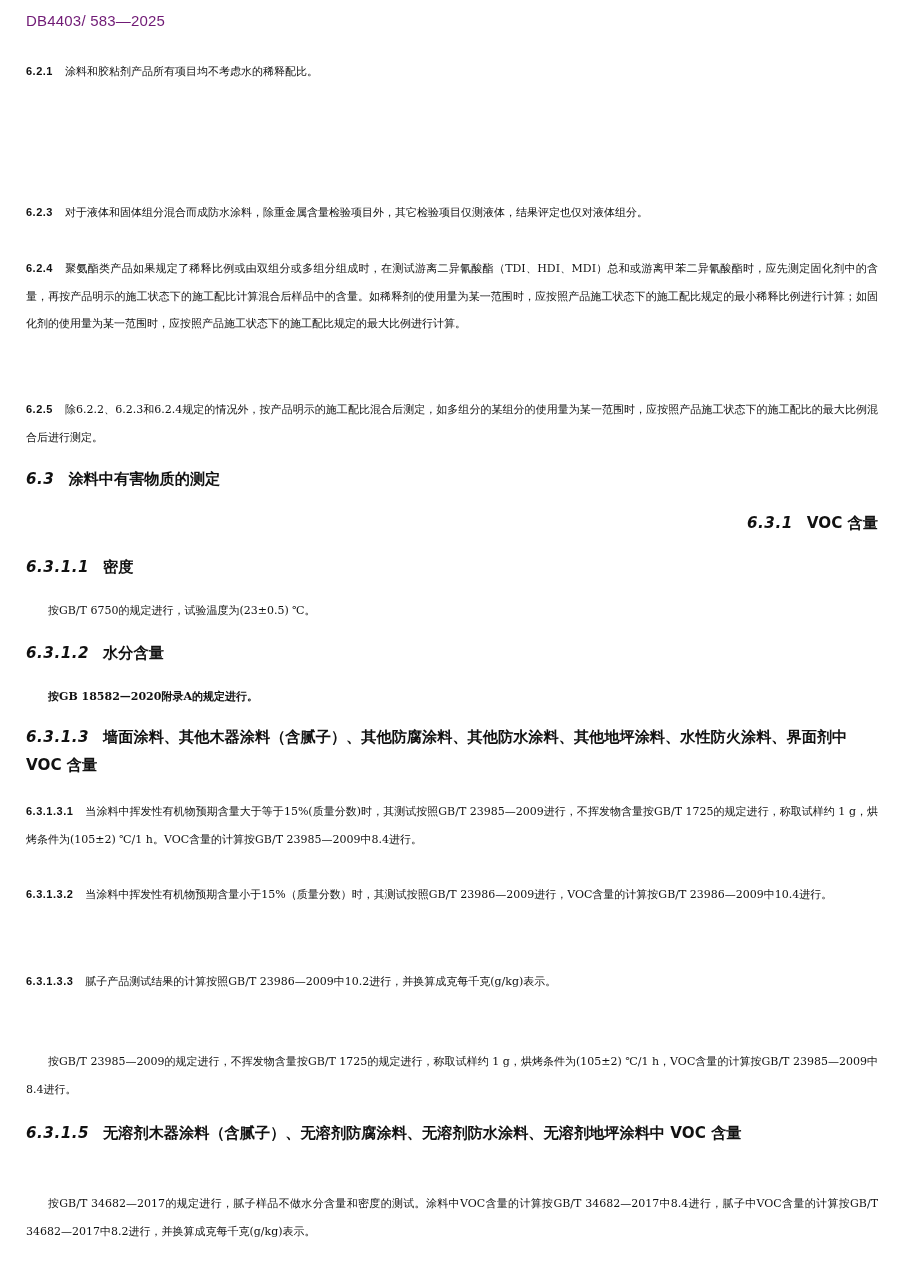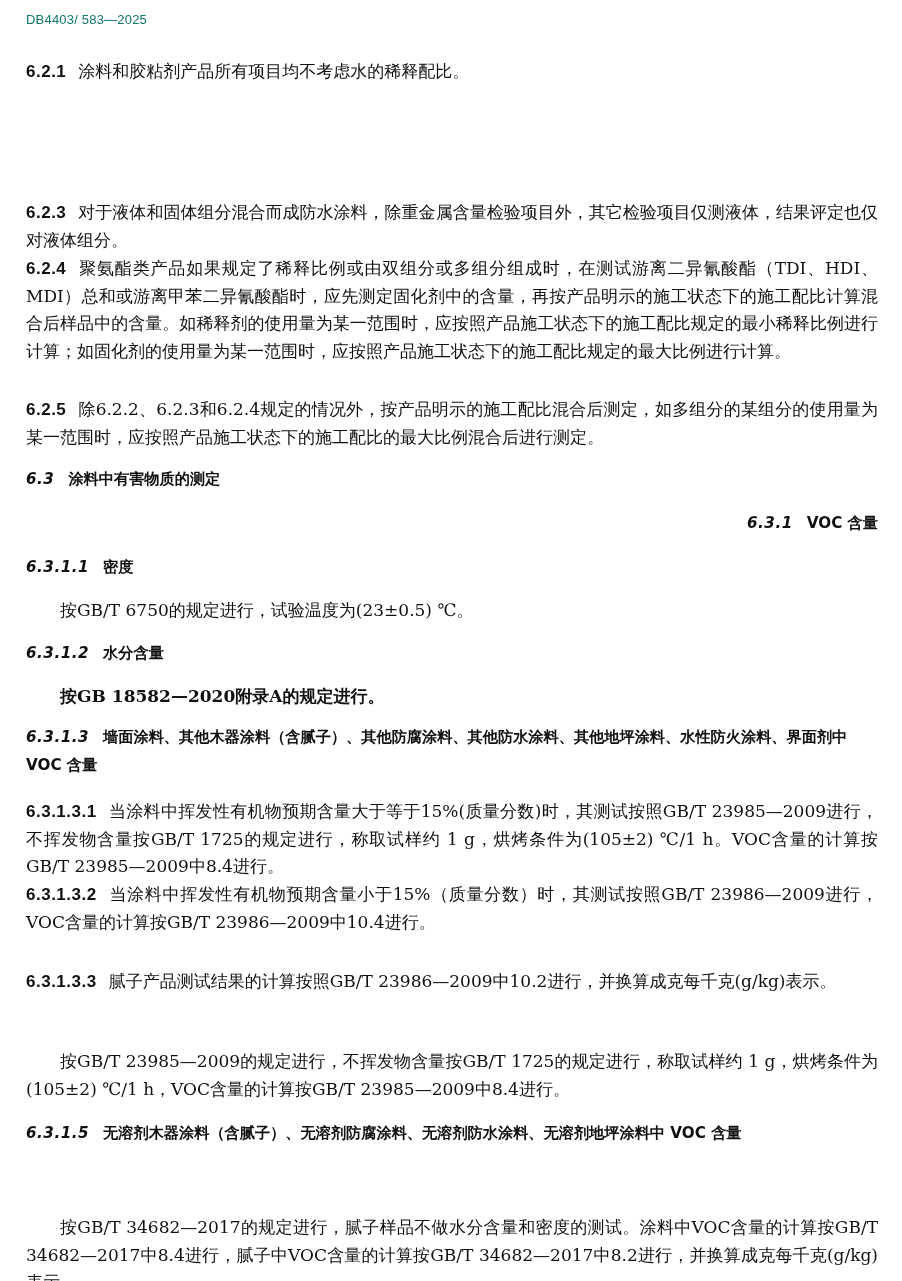--- a/index.html
+++ b/index.html
@@ -5,24 +5,24 @@
   html, body { margin: 0; padding: 0; background: #ffffff; }
   body {
     width: 902px; height: 1281px; overflow: hidden; position: relative;
     font-family: "DejaVu Serif", "Liberation Serif", serif;
     color: #111111;
   }
   .page { position: absolute; left: 0; top: 0; width: 902px; height: 1281px; }
   .doc-code {
     position: absolute; left: 26px; top: 12px;
     font-family: "Liberation Sans", "DejaVu Sans", sans-serif;
-    font-size: 13px; letter-spacing: 0.2px; color: #0f766e;
+    font-size: 15px; letter-spacing: 0.2px; color: #701a75;
   }
   .blk { position: absolute; left: 26px; width: 852px; }
-  .p { font-size: 17px; line-height: 27.5px; text-align: justify; }
+  .p { font-size: 11px; line-height: 27.5px; text-align: justify; }
   .num {
     font-family: "Liberation Sans", "DejaVu Sans", sans-serif;
     font-weight: bold; margin-right: 12px; letter-spacing: 0.5px;
   }
   .h {
     font-family: "DejaVu Sans", "Liberation Sans", sans-serif;
     font-size: 15.2px; line-height: 27.5px; font-weight: bold;
   }
   .h .hn { margin-right: 14px; letter-spacing: 0.5px; font-style: italic; }
   .indent { text-indent: 2em; }
@@ -77,15 +77,15 @@
   </div>
   <div class="blk p" style="top:936px;margin-top:32px;">
     <span class="num">6.3.1.3.3</span><span>腻子产品测试结果的计算按照GB/T 23986—2009中10.2进行，并换算成克每千克(g/kg)表示。</span>
   </div>
 
   <div class="blk p indent" style="top:1048px;">按GB/T 23985—2009的规定进行，不挥发物含量按GB/T 1725的规定进行，称取试样约 1 g，烘烤条件为(105±2) ℃/1 h，VOC含量的计算按GB/T 23985—2009中8.4进行。</div>
 
   <div class="blk h" style="top:1120px;">
     <span class="hn">6.3.1.5</span><span>无溶剂木器涂料（含腻子）、无溶剂防腐涂料、无溶剂防水涂料、无溶剂地坪涂料中 VOC 含量</span>
   </div>
-  <div class="blk p indent" style="top:1190px;margin-top:24px;">按GB/T 34682—2017的规定进行，腻子样品不做水分含量和密度的测试。涂料中VOC含量的计算按GB/T 34682—2017中8.4进行，腻子中VOC含量的计算按GB/T 34682—2017中8.2进行，并换算成克每千克(g/kg)表示。</div>
+  <div class="blk p indent" style="top:1190px;">按GB/T 34682—2017的规定进行，腻子样品不做水分含量和密度的测试。涂料中VOC含量的计算按GB/T 34682—2017中8.4进行，腻子中VOC含量的计算按GB/T 34682—2017中8.2进行，并换算成克每千克(g/kg)表示。</div>
 
 </div>
 
 </body></html>

